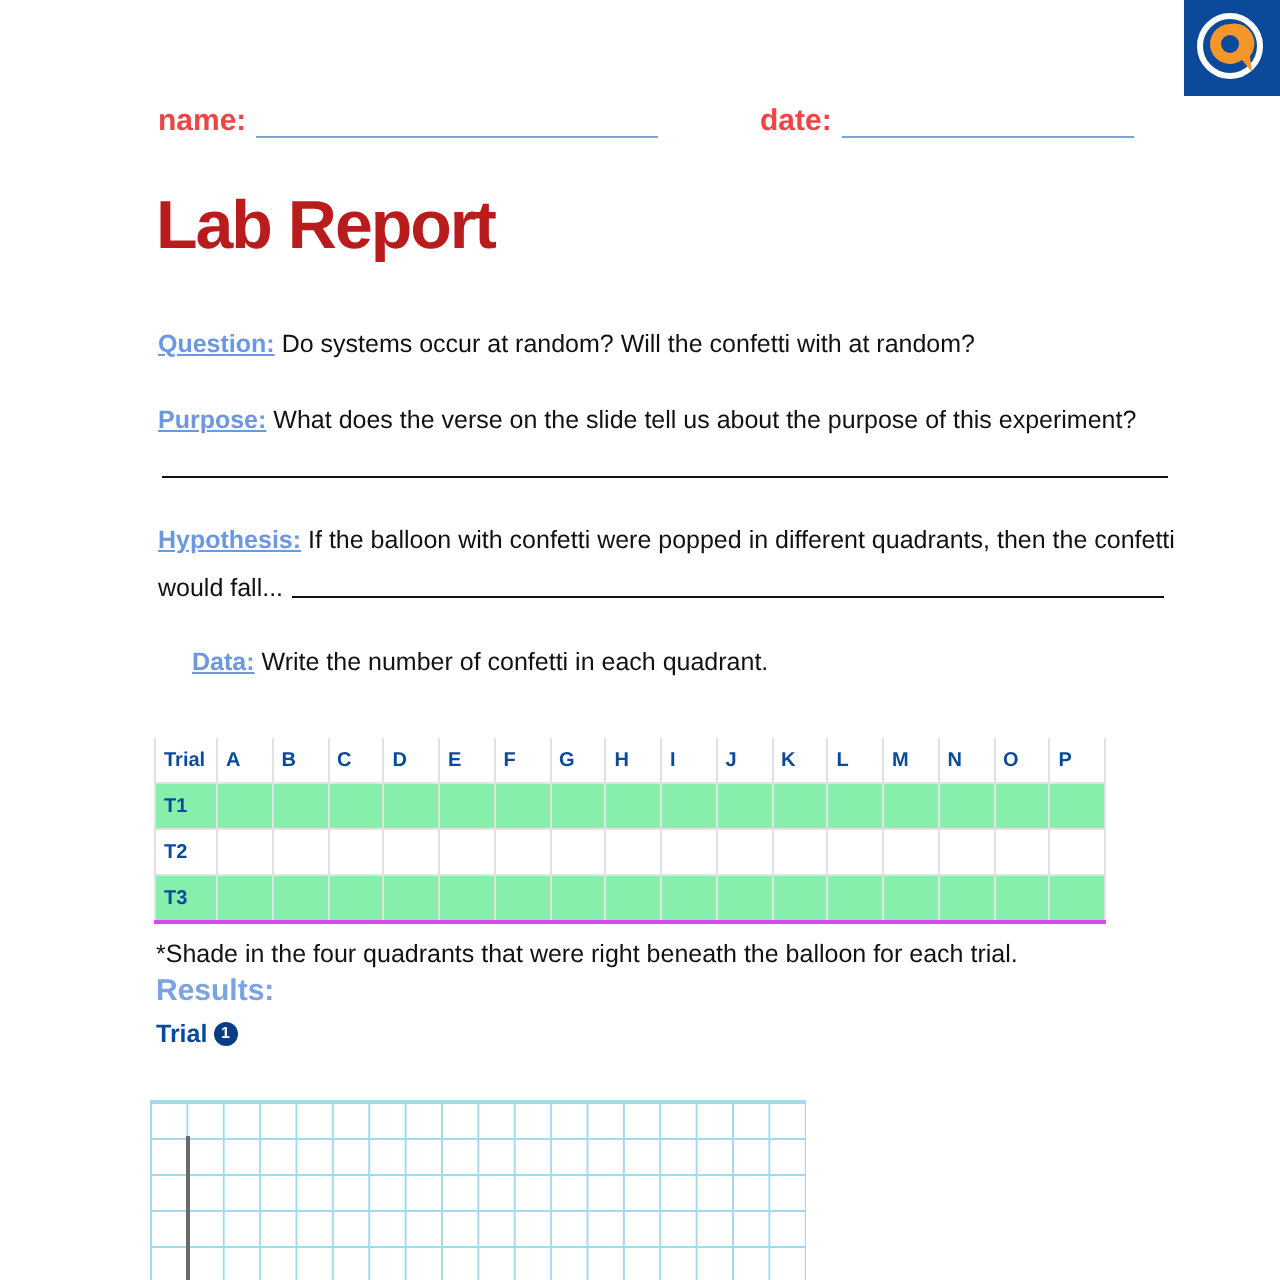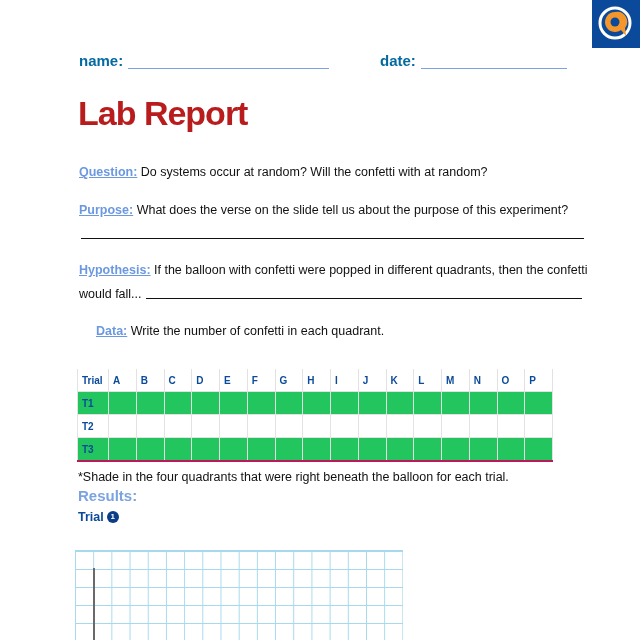--- a/index.html
+++ b/index.html
@@ -26,21 +26,21 @@
     position: absolute;
     top: 51px;
     left: 79px;
     height: 20px;
     width: 520px;
   }
   .field-label {
     position: absolute;
     font-weight: 700;
     font-size: 15px;
-    color: #0369a1;
+    color: #ef4444;
     top: 1px;
   }
   .field-line {
     position: absolute;
     top: 17px;
     height: 1px;
     background: #7ba3e0;
   }
 
   .title {
@@ -84,22 +84,22 @@
     border: 1px solid #e2e2e2;
     height: 22px;
     padding: 0 0 0 4px;
     font-size: 10px;
     font-weight: 700;
     color: #0b4a9a;
     text-align: left;
   }
   table.data th { background: #fff; border-top: none; }
   table.data th:first-child { width: 26px; }
-  table.data tr.shade td { background: #22c55e; }
-  table.data tr:last-child td { border-bottom: 2px solid #be185d; }
+  table.data tr.shade td { background: #86efac; }
+  table.data tr:last-child td { border-bottom: 2px solid #d946ef; }
 
   .note {
     position: absolute;
     left: 78px;
     top: 470px;
     font-size: 12.5px;
     color: #111;
     text-align: right;
   }
   .results-lbl {

